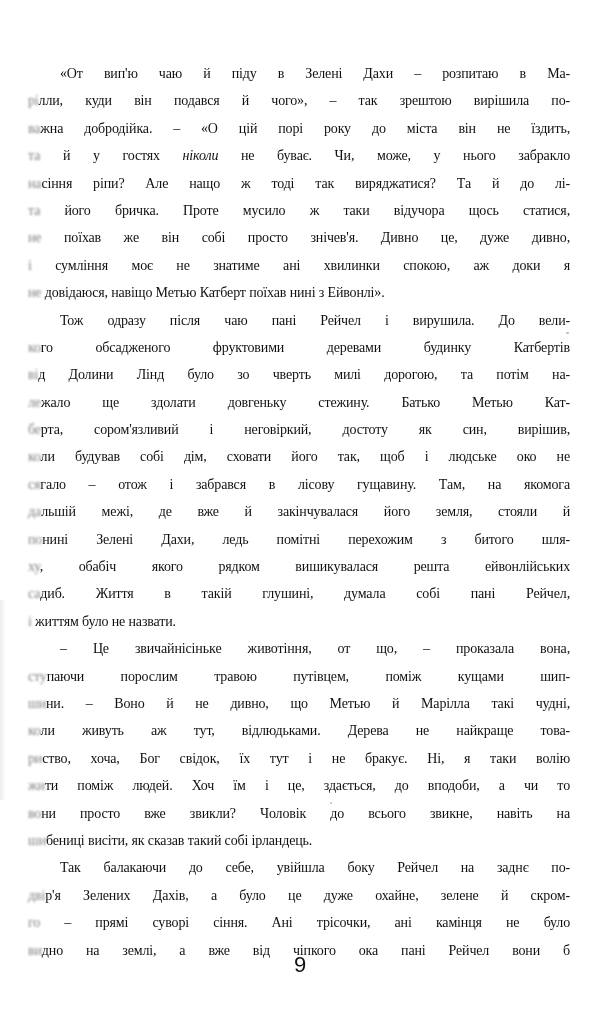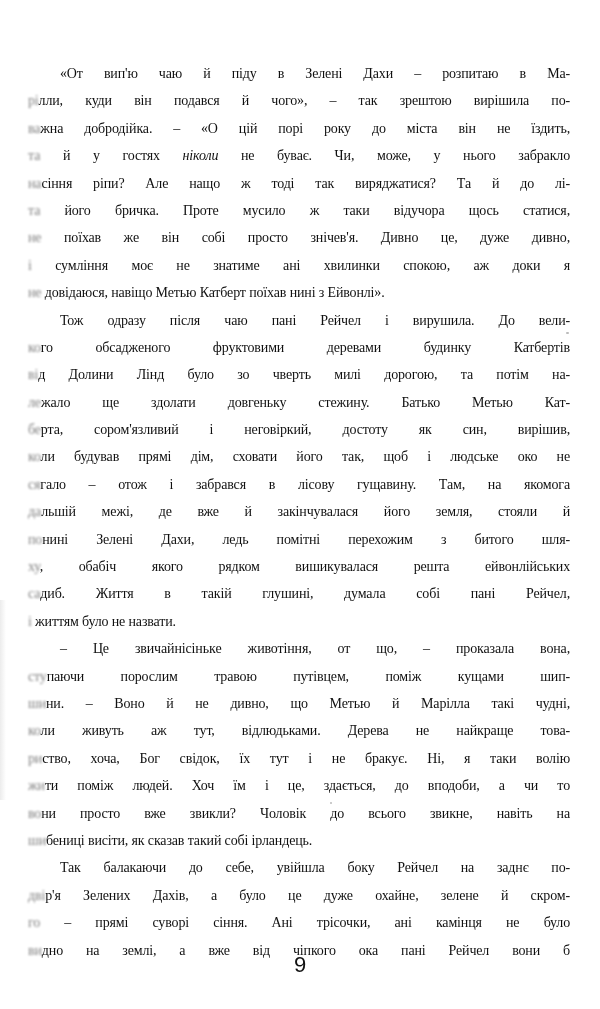--- a/index.html
+++ b/index.html
@@ -93,21 +93,21 @@
         <span class="line"><span class="blur">не</span><span> поїхав же він собі просто знічев'я. Дивно це, дуже дивно,</span></span>
         <span class="line"><span class="blur">і</span><span> сумління моє не знатиме ані хвилинки спокою, аж доки я</span></span>
         <span class="line last"><span class="blur">не</span><span> довідаюся, навіщо Метью Катберт поїхав нині з Ейвонлі».</span></span>
       </div>
       <div>
         <span class="line indent"><span>Тож одразу після чаю пані Рейчел і вирушила. До вели-</span></span>
         <span class="line"><span class="blur">ко</span><span>го обсадженого фруктовими деревами будинку Катбертів</span></span>
         <span class="line"><span class="blur">ві</span><span>д Долини Лінд було зо чверть милі дорогою, та потім на-</span></span>
         <span class="line"><span class="blur">ле</span><span>жало ще здолати довгеньку стежину. Батько Метью Кат-</span></span>
         <span class="line"><span class="blur">бе</span><span>рта, сором'язливий і неговіркий, достоту як син, вирішив,</span></span>
-        <span class="line"><span class="blur">ко</span><span>ли будував прямі дім, сховати його так, щоб і людське око не</span></span>
+        <span class="line"><span class="blur">ко</span><span>ли будував собі дім, сховати його так, щоб і людське око не</span></span>
         <span class="line"><span class="blur">ся</span><span>гало – отож і забрався в лісову гущавину. Там, на якомога</span></span>
         <span class="line"><span class="blur">да</span><span>льшій межі, де вже й закінчувалася його земля, стояли й</span></span>
         <span class="line"><span class="blur">по</span><span>нині Зелені Дахи, ледь помітні перехожим з битого шля-</span></span>
         <span class="line"><span class="blur">ху</span><span>, обабіч якого рядком вишикувалася решта ейвонлійських</span></span>
         <span class="line"><span class="blur">са</span><span>диб. Життя в такій глушині, думала собі пані Рейчел,</span></span>
         <span class="line last"><span class="blur">і</span><span> життям було не назвати.</span></span>
       </div>
       <div>
         <span class="line indent"><span>– Це звичайнісінькe животіння, от що, – проказала вона,</span></span>
         <span class="line"><span class="blur">сту</span><span>паючи порослим травою путівцем, поміж кущами шип-</span></span>

